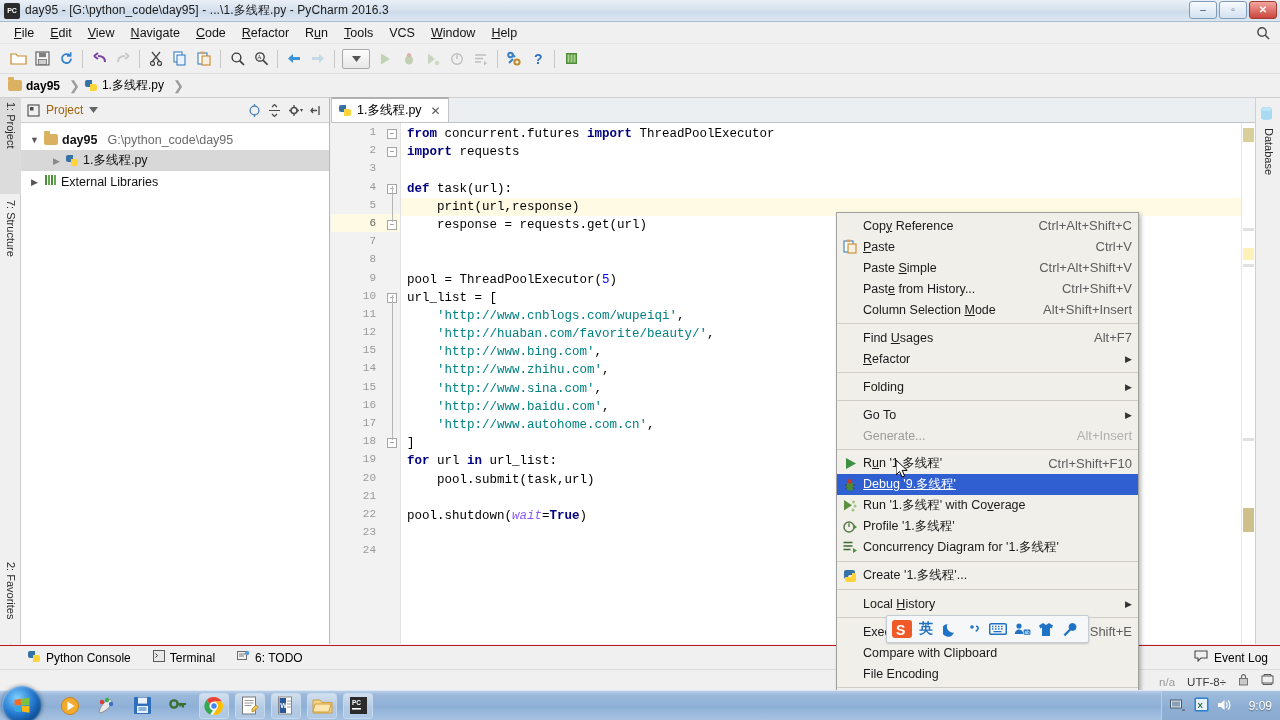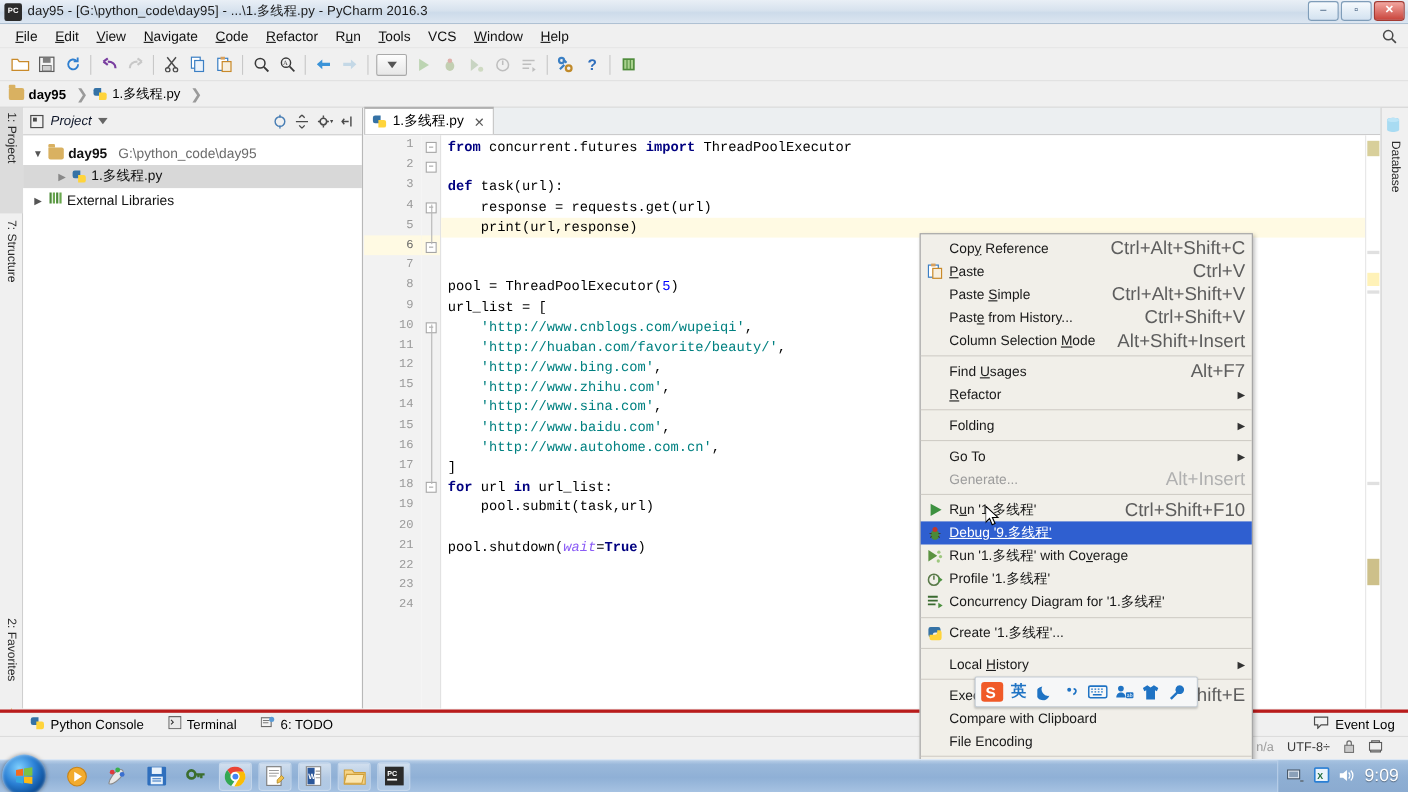--- a/index.html
+++ b/index.html
@@ -84,21 +84,21 @@
 
   
   #projpanel {
     position:absolute; left:21px; top:98px; width:309px; height:546px;
     background:#fff; border-right:1px solid #b8b8b8;
   }
   #projhead {
     height:25px; background:#f0f0f0; border-bottom:1px solid #cfcfcf;
     display:flex; align-items:center; padding:0 6px; gap:6px;
   }
-  #projhead .ptitle { font-size:12px; color:#0f172a;font-style:italic; }
+  #projhead .ptitle { font-size:12px; color:#a16207; }
   #projhead .pbtns { margin-left:auto; display:flex; align-items:center; gap:7px; }
   .tree { padding:6px 0 0 0; font-size:12.5px; }
   .trow { height:21px; display:flex; align-items:center; padding-left:8px; gap:4px; cursor:default; }
   .trow.sel { background:#d8d8d8; }
   .tarrow { width:11px; text-align:center; color:#555; font-size:9px; }
   .tlabel { color:#111; }
   .tlabel.b { font-weight:bold; }
   .tpath { color:#6b6b6b; margin-left:6px; }
 
   
@@ -134,46 +134,46 @@
   
   #markerbar { position:absolute; right:0; top:25px; width:14px; height:521px; background:#fff; border-left:1px solid #e6e6e6; }
   .mk { position:absolute; left:1px; width:11px; }
 
   
   #rightstripe { position:absolute; left:1255px; top:98px; width:25px; height:546px; background:#f0f0f0; border-left:1px solid #cfcfcf; }
 
   
   #bottomtabs {
     position:absolute; left:0; top:645px; width:1280px; height:24px;
-    background:#f0f0f0; border-top:3px solid #b91c1c; display:flex; align-items:center; padding-left:28px; gap:22px;
+    background:#f0f0f0; border-top:1px solid #b91c1c; display:flex; align-items:center; padding-left:28px; gap:22px;
     font-size:12px;
   }
   #bottomtabs .bt { display:flex; align-items:center; gap:5px; }
   #bottomtabs .right { margin-left:auto; display:flex; align-items:flex-end; gap:6px; padding-right:12px; }
   #statusbar {
     position:absolute; left:0; top:669px; width:1280px; height:21px;
     background:#f0f0f0; border-top:1px solid #dcdcdc; display:flex; align-items:center;
     font-size:11.5px; color:#3a3a3a;
   }
-  #statusbar .sright { margin-left:auto; display:flex; align-items:center; gap:12px; padding-right:23px; }
+  #statusbar .sright { margin-left:auto; display:flex; align-items:flex-end; gap:12px; padding-right:6px; }
 
   
   #ctxmenu {
     position:absolute; left:836px; top:212px; width:303px;
     background:#f1efe9; border:1px solid #a0a0a0;
     box-shadow:2px 2px 4px rgba(0,0,0,0.28);
     padding:2px 0; z-index:60;
   }
   .cmi {
     height:21px; display:flex; align-items:center; padding:0 6px 0 0;
     font-size:12.5px; color:#1a1a1a; cursor:default; position:relative;
   }
   .cmi .ico { width:26px; height:21px; display:flex; align-items:center; justify-content:center; flex:0 0 26px; }
   .cmi .lbl { flex:1; white-space:nowrap; }
-  .cmi .acc { color:#5d5d5d; font-size:17px; margin-left:14px; white-space:nowrap; }
+  .cmi .acc { color:#5d5d5d; font-size:13px; margin-left:14px; white-space:nowrap; }
   .cmi .arrow { margin-left:10px; color:#333; font-size:9px; }
   .cmi.sel { background:#2f5fd0; color:#fff; }
   .cmi.disabled { color:#9c9c9c; }
   .cmi.disabled .acc { color:#b0b0b0; }
   .cmsep { height:1px; background:#d0cdc6; margin:3px 0; }
   .und { text-decoration:underline; }
 
   
   #imebar {
     position:absolute; left:886px; top:615px; width:203px; height:28px;
@@ -192,21 +192,21 @@
   #startorb {
     position:absolute; left:2px; top:-5px; width:40px; height:38px; border-radius:50%;
     background:radial-gradient(circle at 38% 32%, #7fd0ff 0%, #2a7fd4 42%, #0d4f99 70%, #05325f 100%);
     box-shadow:0 0 3px rgba(255,255,255,0.8) inset, 0 0 4px rgba(0,0,0,0.4);
   }
   #startorb .flag { position:absolute; left:50%; top:50%; transform:translate(-50%,-50%); width:17px; height:17px; }
   .tbicon { width:30px; height:26px; display:flex; align-items:center; justify-content:center; margin:0 3px; }
   .tbicon.boxed { border:1px solid #c6d8ec; border-radius:3px; background:linear-gradient(180deg,rgba(255,255,255,.55),rgba(255,255,255,.15)); }
   #tray { position:absolute; right:0; top:0; height:30px; display:flex; align-items:center; gap:8px; padding:0 8px;
           background:linear-gradient(180deg,rgba(160,190,222,.7),rgba(126,160,200,.7)); border-left:1px solid #b9cfe8; }
-  #tray .clock { font-size:16px; color:#fff; text-shadow:0 1px 1px rgba(0,0,0,.4); min-width:32px; text-align:center;}
+  #tray .clock { font-size:12px; color:#fff; text-shadow:0 1px 1px rgba(0,0,0,.4); min-width:32px; text-align:right;}
   .pyfile { width:13px; height:13px; position:relative; display:inline-block; }
   .pyfile:before{content:"";position:absolute;left:0;top:1px;width:7px;height:7px;border-radius:2px 0 0 2px;background:#3572A5;}
   .pyfile:after{content:"";position:absolute;left:5px;top:5px;width:7px;height:7px;border-radius:0 2px 2px 0;background:#FFD43B;}
   .folderic { width:14px;height:11px;background:#d9b161;border-radius:1px 2px 2px 2px; position:relative; display:inline-block;}
   .folderic:before{content:"";position:absolute;left:0;top:-3px;width:6px;height:3px;background:#d9b161;border-radius:1px 1px 0 0;}
   .cursorarrow { position:absolute; left:896px; top:460px; z-index:85; pointer-events:none; }
 </style>
 </head>
 <body>
 
@@ -527,24 +527,25 @@
         <div class="fold" style="top: 24.2px;">−</div>
         <div class="fold" style="top: 60.6px;">−</div>
         <div class="fold" style="top: 97px;">−</div>
         <div class="fold" style="top: 169.8px;">−</div>
         <div class="fold" style="top: 315.4px;">−</div>
         <div class="foldline" style="top: 62.6px; height: 36.4px;"></div>
         <div class="foldline" style="top: 171.8px; height: 145.6px;"></div>
       </div>
     <div id="codetext">
         <div class="cl"><span class="kw">from</span><span> concurrent.futures </span><span class="kw">import</span><span> ThreadPoolExecutor</span></div>
+        <div class="cl"><span class="kw">import</span><span> requests</span></div>
         <div class="cl">&nbsp;</div>
         <div class="cl"><span class="kw">def</span><span> task(url):</span></div>
+        <div class="cl hl"><span>    print(url,response)</span></div>
         <div class="cl"><span>    response = requests.get(url)</span></div>
-        <div class="cl hl"><span>    print(url,response)</span></div>
         <div class="cl">&nbsp;</div>
         <div class="cl">&nbsp;</div>
         <div class="cl"><span>pool = ThreadPoolExecutor(</span><span class="num">5</span><span>)</span></div>
         <div class="cl"><span>url_list = [</span></div>
         <div class="cl"><span>    </span><span class="str">'http://www.cnblogs.com/wupeiqi'</span><span>,</span></div>
         <div class="cl"><span>    </span><span class="str">'http://huaban.com/favorite/beauty/'</span><span>,</span></div>
         <div class="cl"><span>    </span><span class="str">'http://www.bing.com'</span><span>,</span></div>
         <div class="cl"><span>    </span><span class="str">'http://www.zhihu.com'</span><span>,</span></div>
         <div class="cl"><span>    </span><span class="str">'http://www.sina.com'</span><span>,</span></div>
         <div class="cl"><span>    </span><span class="str">'http://www.baidu.com'</span><span>,</span></div>

